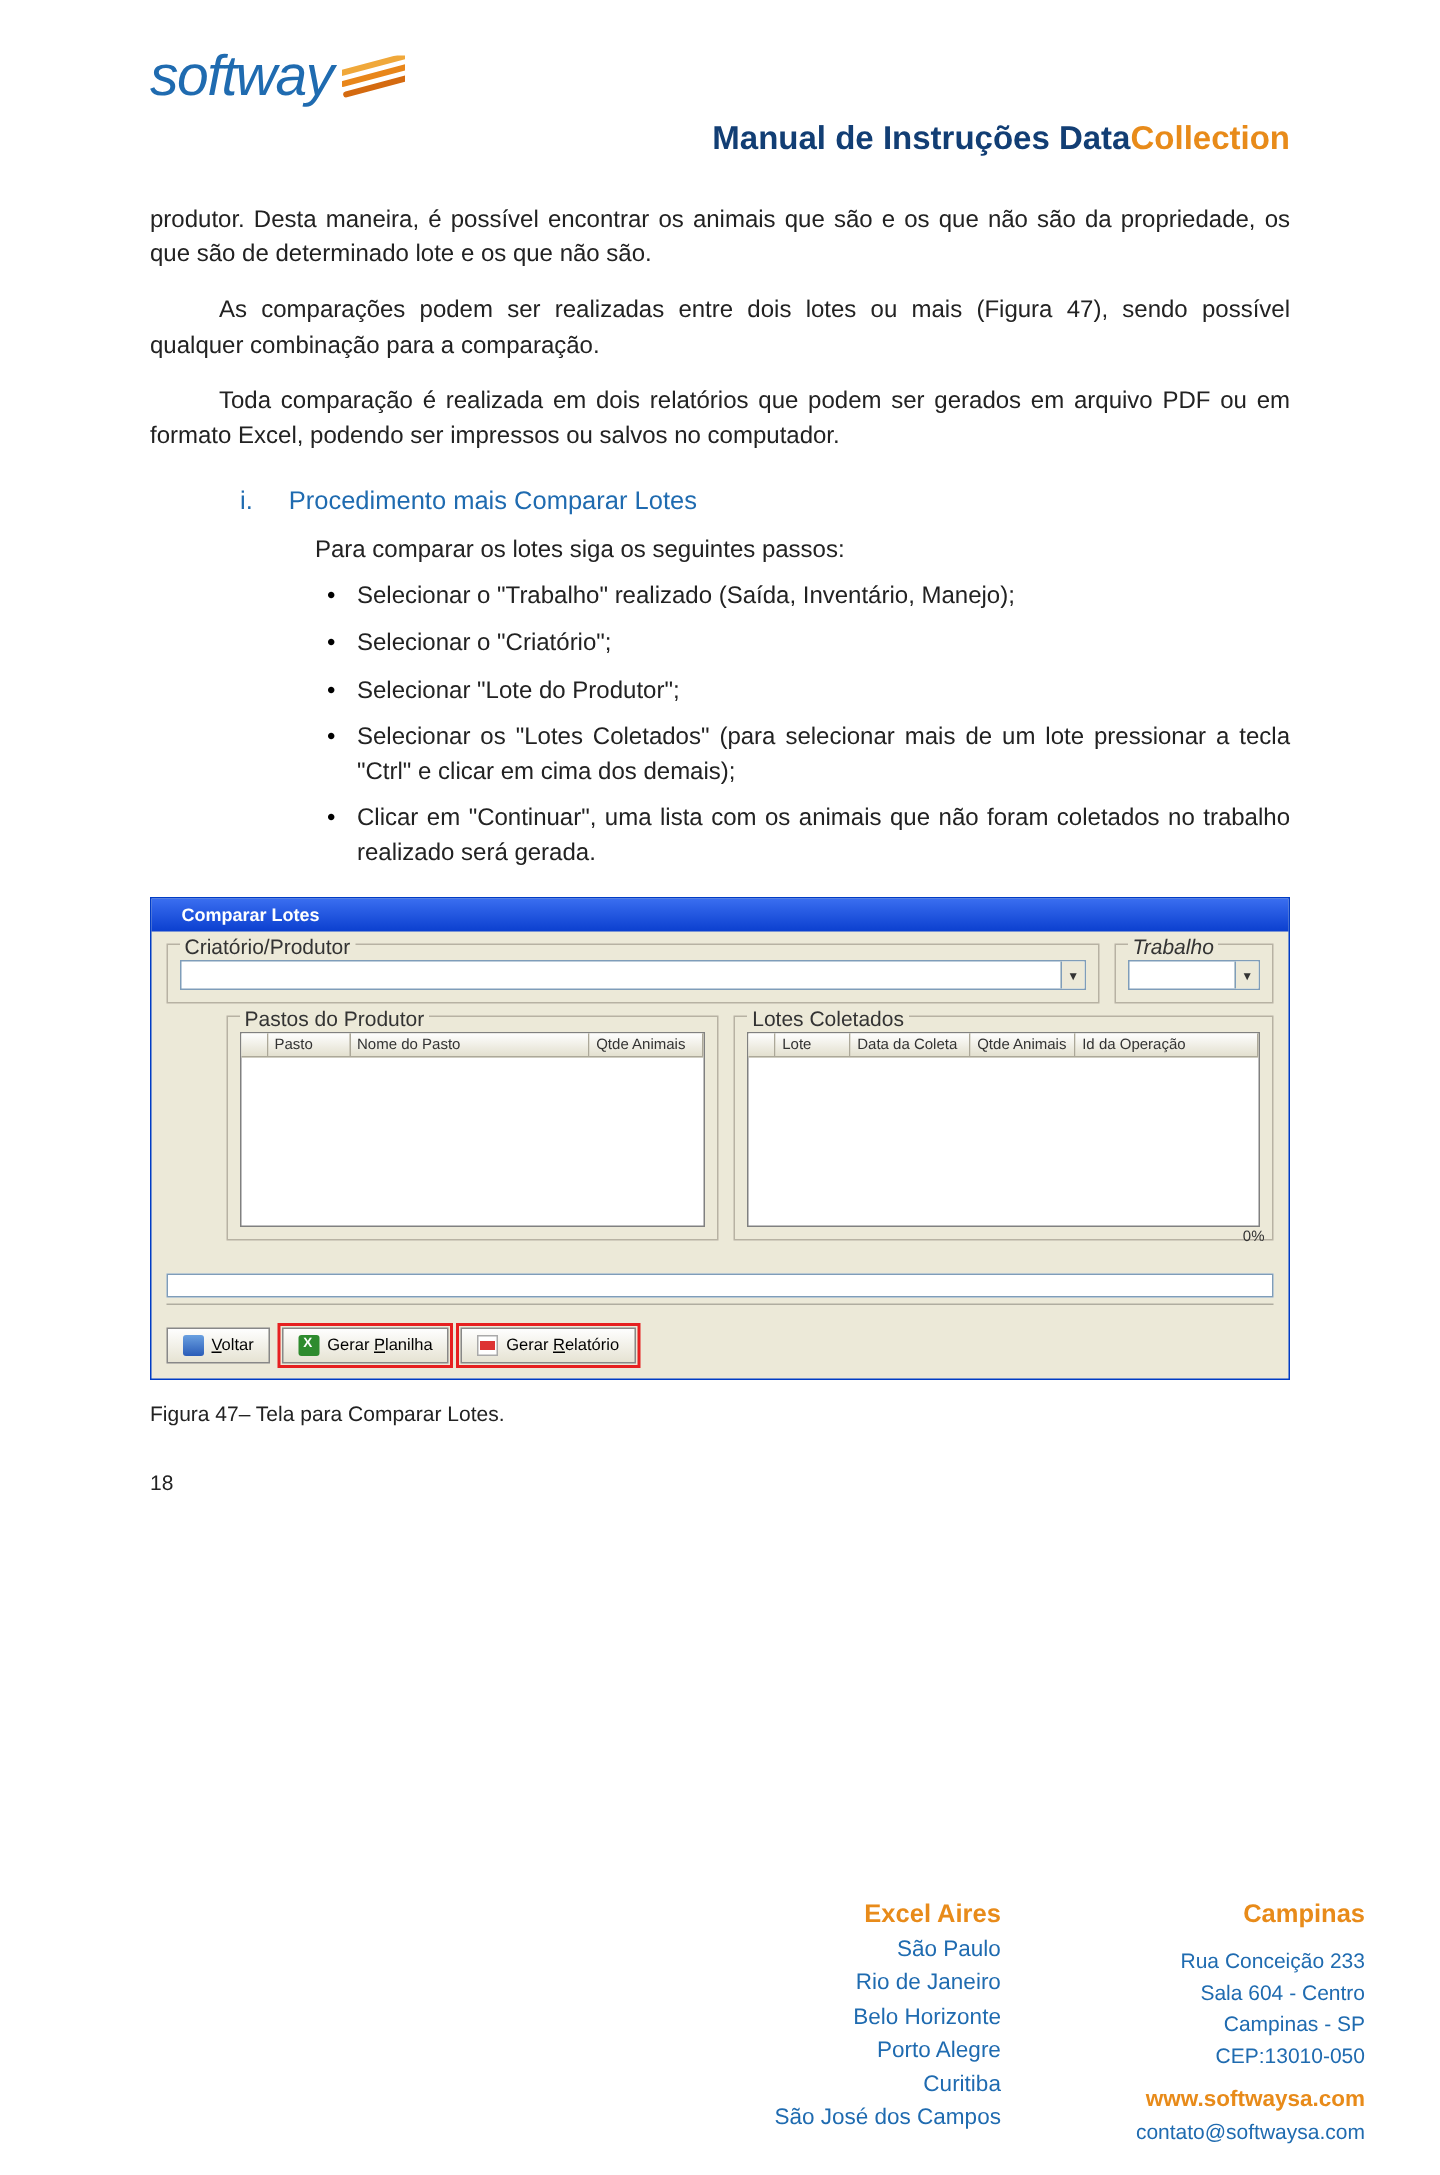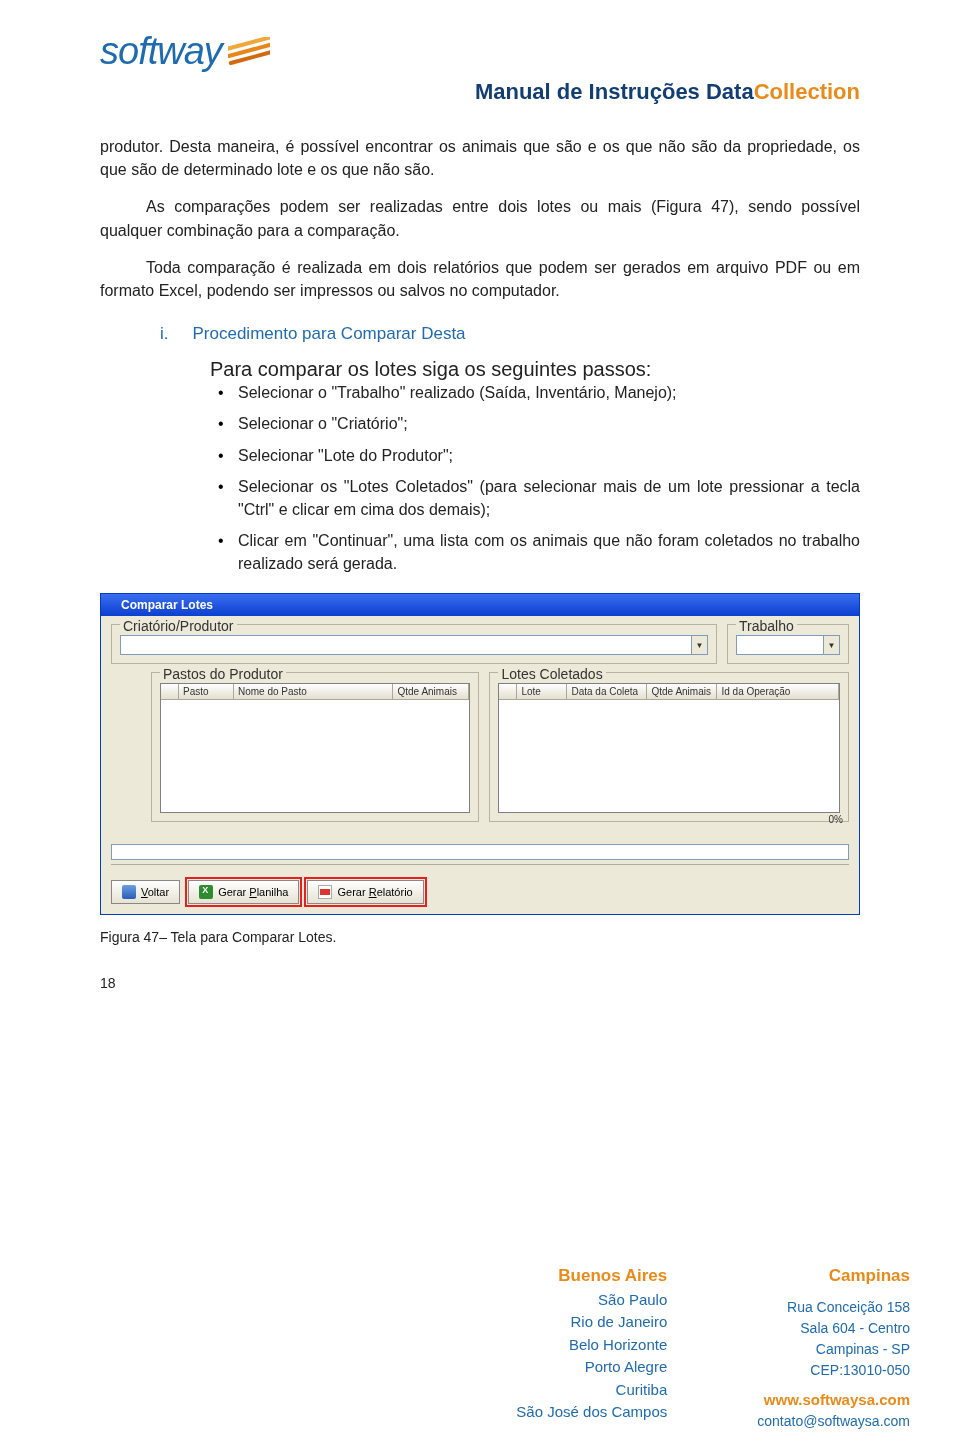--- a/index.html
+++ b/index.html
@@ -46,21 +46,21 @@
   }
   .indent { text-indent: 46px; }
 
   .section-num {
     display: flex; gap: 24px; margin: 22px 0 14px 60px;
     color: #1f6bb0; font-size: 17px;
   }
   .section-num .nm { }
   .section-num .ttl { }
 
-  .intro-sub { margin-left: 110px; font-size: 20px; }
+  .intro-sub { margin-left: 110px; margin-bottom: 10px; font-size: 16px; }
 
   ul.bullets { list-style: none; margin-left: 118px; margin-bottom: 18px; }
   ul.bullets li {
     position: relative; font-size: 16px; line-height: 1.45; padding-left: 20px; margin-bottom: 8px; text-align: justify;
   }
   ul.bullets li::before {
     content: "•"; position: absolute; left: 0; top: 0; color: #000;
   }
 
   
@@ -75,21 +75,21 @@
   .win-body { padding: 8px 10px 4px 10px; }
   .row1 { display: flex; gap: 10px; margin-bottom: 8px; }
   .group {
     border: 1px solid #b7b2a3; padding: 10px 8px 8px 8px; position: relative;
     background: #ece9d8;
   }
   .group-label {
     position: absolute; top: -7px; left: 8px; font-size: 14px; background: #ece9d8; padding: 0 3px; color: #333;
   }
   .grp-criatorio { flex: 1; }
-  .grp-trabalho { width: 122px; }
+  .grp-trabalho { width: 106px; font-style: italic; }
   .combo {
     width: 100%; height: 20px; background: #fff; border: 1px solid #7f9db9;
     display: flex; justify-content: flex-end; align-items: center;
   }
   .combo .arrow {
     width: 16px; height: 100%; background: #ece9d8; border-left: 1px solid #7f9db9;
     display: flex; align-items: center; justify-content: center; color: #333; font-size: 8px;
   }
   .row2 { display: flex; gap: 10px; margin-bottom: 8px; }
   .grp-pastos { flex: 1; margin-left: 40px; }
@@ -155,21 +155,21 @@
   </div>
 
   <div class="body-text">
     <p>produtor. Desta maneira, é possível encontrar os animais que são e os que não são da propriedade, os que são de determinado lote e os que não são.</p>
     <p class="indent">As comparações podem ser realizadas entre dois lotes ou mais (Figura 47), sendo possível qualquer combinação para a comparação.</p>
     <p class="indent">Toda comparação é realizada em dois relatórios que podem ser gerados em arquivo PDF ou em formato Excel, podendo ser impressos ou salvos no computador.</p>
   </div>
 
   <div class="section-num">
     <span class="nm">i.</span>
-    <span class="ttl">Procedimento para Comparar Desta</span>
+    <span class="ttl">Procedimento mais Comparar Lotes</span>
   </div>
 
   <p class="intro-sub">Para comparar os lotes siga os seguintes passos:</p>
 
   <ul class="bullets">
     <li>Selecionar o "Trabalho" realizado (Saída, Inventário, Manejo);</li>
     <li>Selecionar o "Criatório";</li>
     <li>Selecionar "Lote do Produtor";</li>
     <li>Selecionar os "Lotes Coletados" (para selecionar mais de um lote pressionar a tecla "Ctrl" e clicar em cima dos demais);</li>
     <li>Clicar em "Continuar", uma lista com os animais que não foram coletados no trabalho realizado será gerada.</li>
@@ -246,32 +246,32 @@
       </div>
     </div>
   </div>
 
   <p class="caption">Figura 47– Tela para Comparar Lotes.</p>
   <p class="pagenum">18</p>
 </div>
 
 <div class="footer">
   <div class="col">
-    <div class="hl">Buenos Aires</div>
+    <div class="hl">Excel Aires</div>
     <div>São Paulo</div>
     <div>Rio de Janeiro</div>
     <div>Belo Horizonte</div>
     <div>Porto Alegre</div>
     <div>Curitiba</div>
     <div>São José dos Campos</div>
   </div>
   <div class="col">
     <div class="hl">Campinas</div>
     <div style="height:8px"></div>
-    <div class="small">Rua Conceição 158</div>
+    <div class="small">Rua Conceição 233</div>
     <div class="small">Sala 604 - Centro</div>
     <div class="small">Campinas - SP</div>
     <div class="small">CEP:13010-050</div>
     <div style="height:8px"></div>
     <div class="site">www.softwaysa.com</div>
     <div class="small" style="color:#1f6bb0">contato@softwaysa.com</div>
   </div>
 </div>
 
 </body></html>

